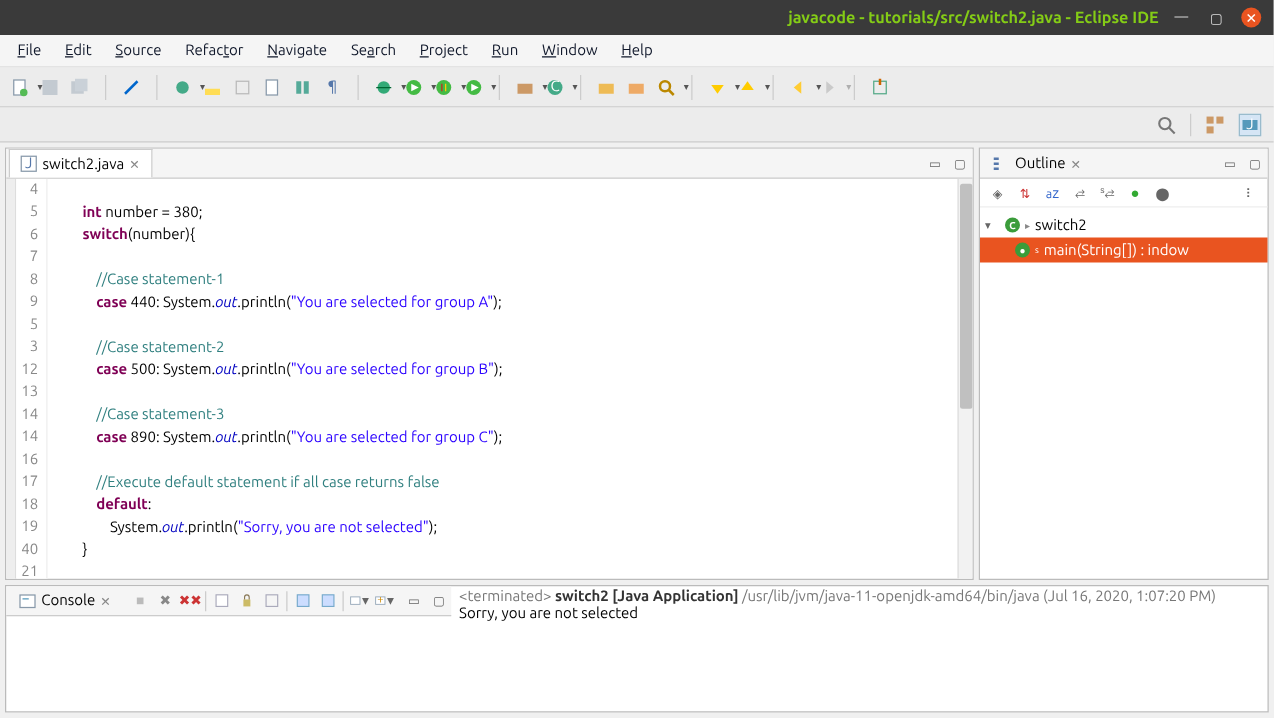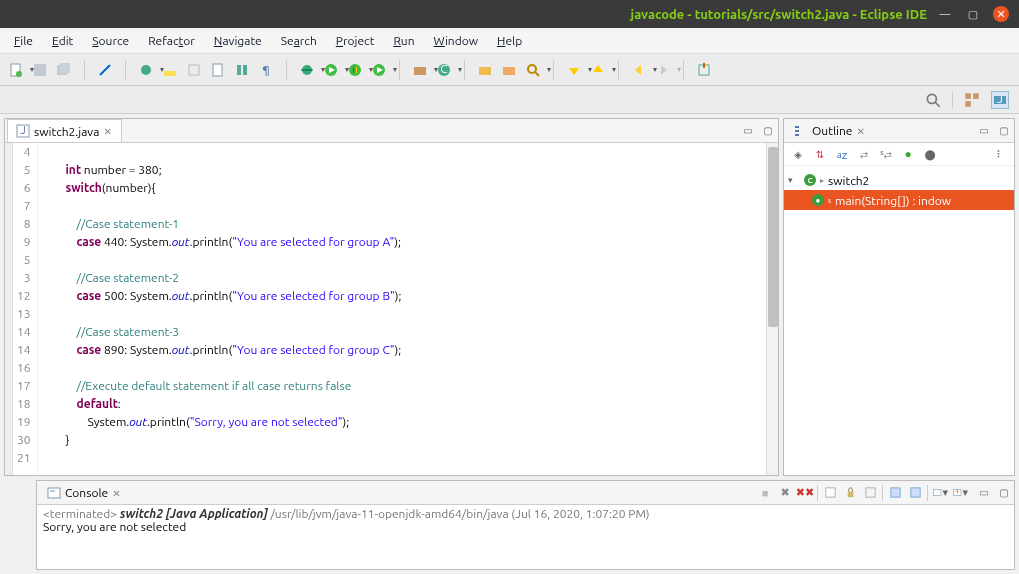--- a/index.html
+++ b/index.html
@@ -20,21 +20,21 @@
 .toolbar .tbtn.drop::after { content:"▾"; font-size:8px; color:#555; position:absolute; right:-8px; }
 .toolbar .sep { width:1px; height:20px; background:#ccc; margin:0 6px; }
 .toolbar svg { width:16px; height:16px; }
 .subtool { height:28px; background:#ececec; display:flex; justify-content:flex-end; align-items:center; gap:10px; padding:0 10px; border-bottom:1px solid #ccc;}
 .subtool .tbtn { width:18px; height:18px; cursor:pointer; display:flex; align-items:center; justify-content:center;}
 
 .mainarea { flex:1; display:flex; flex-direction:column; padding:4px; gap:4px; min-height:0; }
 .row1 { flex:1; display:flex; gap:4px; min-height:0; }
 .editor-pane { flex:1; background:#fff; border:1px solid #bbb; display:flex; flex-direction:column; min-width:0; }
 .outline-pane { width:232px; background:#fff; border:1px solid #bbb; display:flex; flex-direction:column; }
-.console-pane { height:90px; background:#fff; border:1px solid #bbb; display:flex; flex-direction:column;margin-left:32px; }
+.console-pane { height:102px; background:#fff; border:1px solid #bbb; display:flex; flex-direction:row; }
 
 .tabbar { display:flex; align-items:center; border-bottom:1px solid #ccc; background:#f5f5f5; height:24px; }
 .tab { display:flex; align-items:center; gap:4px; padding:2px 8px; background:#fff; border:1px solid #ccc; border-bottom:none; margin-left:2px; height:23px; font-size:11px;}
 .tab .ticon { width:14px;height:14px; }
 .tab .tx { width:10px; height:10px; cursor:pointer; color:#888; font-size:10px; }
 .tabbar .spacer { flex:1; }
 .tabbar .tctrl { width:16px;height:16px; cursor:pointer; color:#666; display:flex; align-items:center; justify-content:center; font-size:10px; margin:0 2px;}
 
 .editor-body { flex:1; display:flex; overflow:hidden; font-family:"DejaVu Sans Mono","Consolas",monospace; font-size:13px; line-height:18px; position:relative; }
 .lmargin { width:8px; background:#eee; border-right:1px solid #ddd; }
@@ -56,21 +56,21 @@
 .tree-row .tw { width:12px; color:#666; font-size:9px;}
 .tree-row.sel { background:#e95420; color:#fff; }
 .tree-row.indent { padding-left:28px; }
 .circ { width:12px;height:12px;border-radius:50%; display:inline-flex; align-items:center; justify-content:center; font-size:8px; color:#fff; font-weight:bold;}
 .circ.g { background:#3a9c3a; }
 
 .console-tools { display:flex; align-items:center; gap:4px; padding:0 6px; }
 .console-tools .cbtn { width:16px;height:16px; cursor:pointer; display:flex; align-items:center; justify-content:center; font-size:11px; color:#666;}
 .console-body { flex:1; padding:2px 6px; font-family:"DejaVu Sans Mono",monospace; font-size:12px; overflow:auto; }
 .console-head { color:#777; }
-.console-head b { color:#333; font-weight:bold;font-style:italic; }
+.console-head b { color:#333; font-weight:bold; }
 </style>
 </head>
 <body>
 
 <div class="titlebar">
   <div class="title">javacode - tutorials/src/switch2.java - Eclipse IDE</div>
   <div class="wins">
     <div class="wbtn">—</div>
     <div class="wbtn">▢</div>
     <div class="wbtn close">✕</div>
@@ -280,21 +280,21 @@
             <div>5</div>
             <div>3</div>
             <div>12</div>
             <div>13</div>
             <div>14</div>
             <div>14</div>
             <div>16</div>
             <div>17</div>
             <div>18</div>
             <div>19</div>
-            <div>30</div>
+            <div>40</div>
             <div>21</div>
           </div>
         <div class="code" id="code"><div class="ln"></div><div class="ln"><span>        </span><span class="kw">int</span><span> number = 380;</span></div><div class="ln"><span>        </span><span class="kw">switch</span><span>(number){</span></div><div class="ln"></div><div class="ln"><span>            </span><span class="cm">//Case statement-1</span></div><div class="ln"><span>            </span><span class="kw">case</span><span> 440: System.</span><span class="fld">out</span><span>.println(</span><span class="str">"You are selected for group A"</span><span>);</span></div><div class="ln"></div><div class="ln"><span>            </span><span class="cm">//Case statement-2</span></div><div class="ln"><span>            </span><span class="kw">case</span><span> 500: System.</span><span class="fld">out</span><span>.println(</span><span class="str">"You are selected for group B"</span><span>);</span></div><div class="ln"></div><div class="ln"><span>            </span><span class="cm">//Case statement-3</span></div><div class="ln"><span>            </span><span class="kw">case</span><span> 890: System.</span><span class="fld">out</span><span>.println(</span><span class="str">"You are selected for group C"</span><span>);</span></div><div class="ln"></div><div class="ln"><span>            </span><span class="cm">//Execute default statement if all case returns false</span></div><div class="ln"><span>            </span><span class="kw">default</span><span>:</span></div><div class="ln"><span>                System.</span><span class="fld">out</span><span>.println(</span><span class="str">"Sorry, you are not selected"</span><span>);</span></div><div class="ln"><span>        }</span></div><div class="ln"></div></div>
         <div class="vscroll">
             <div class="thumb"></div>
           </div>
       </div>
     </div>
 
     <div class="outline-pane">

